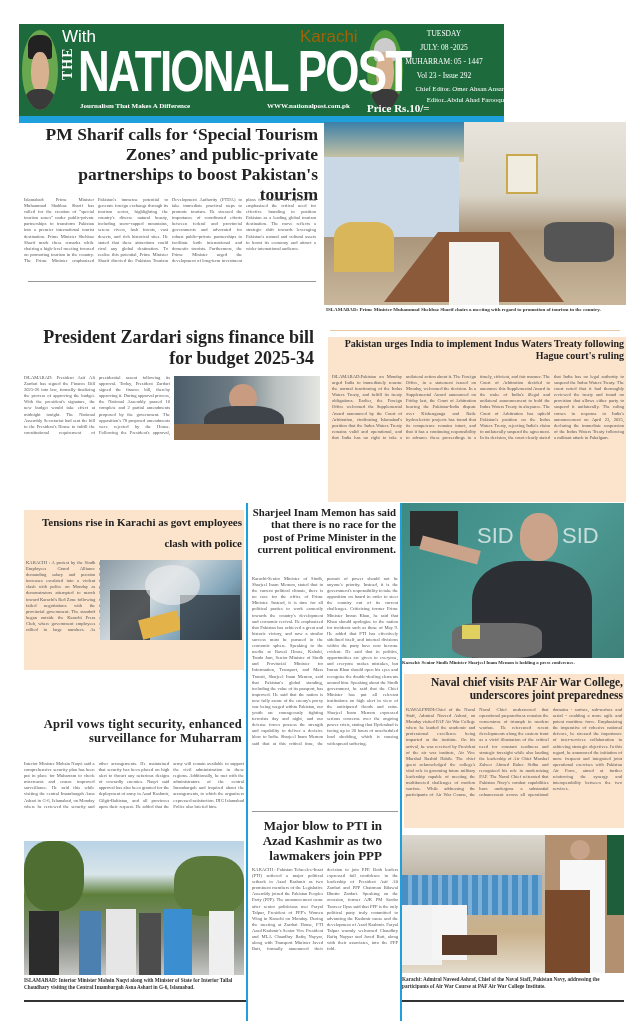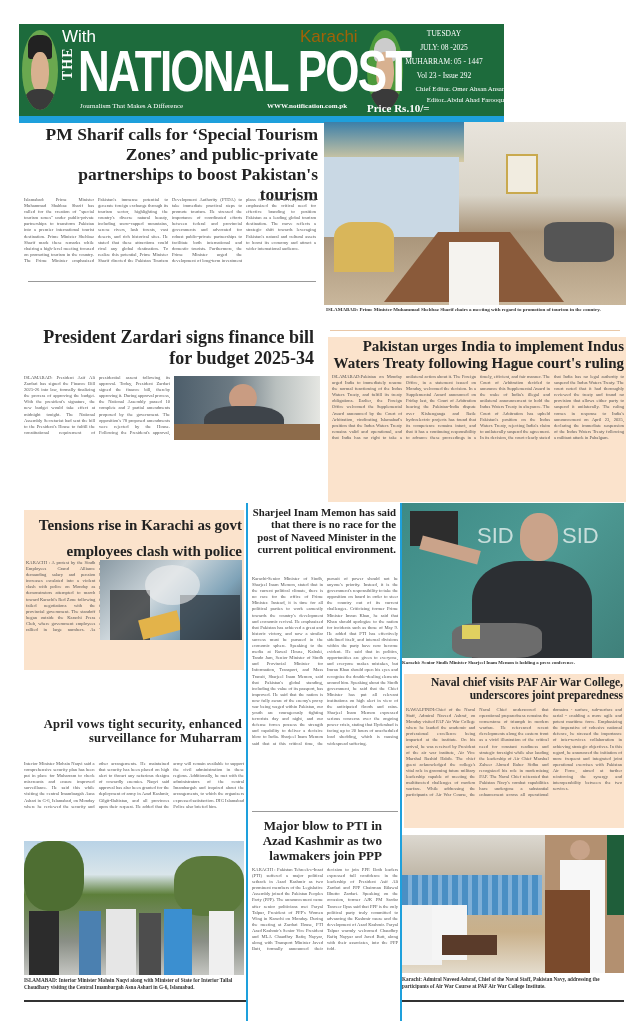--- a/index.html
+++ b/index.html
@@ -9,21 +9,21 @@
 #masthead{left:19px;top:24px;width:485px;height:92px;background:#1d6b3c;overflow:hidden}
 .portrait{position:absolute;border-radius:50%;overflow:hidden}
 .portrait .face{position:absolute;left:25%;top:28%;width:50%;height:50%;border-radius:45%;background:#d8b190}
 .portrait .hat{position:absolute;left:18%;top:6%;width:64%;height:30%;background:#222;border-radius:40% 40% 10% 10%}
 .portrait .suit{position:absolute;left:5%;top:74%;width:90%;height:40%;background:#3a3a3a;border-radius:40% 40% 0 0}
 .portrait .hair{position:absolute;left:20%;top:10%;width:60%;height:30%;background:#ccc;border-radius:50% 50% 20% 20%}
 #daily{left:62px;top:27px;font-family:"Liberation Sans",sans-serif;color:#fff;font-size:17px}
 #karachi{left:300px;top:27px;font-family:"Liberation Sans",sans-serif;color:#a16207;font-size:17px}
 #the{left:60px;top:80px;color:#fff;font-weight:bold;font-size:14px;transform:rotate(-90deg);transform-origin:left top;letter-spacing:1px}
 #title{left:78px;top:40px;color:#fff;font-family:"Liberation Sans",sans-serif;font-weight:bold;font-size:50px;line-height:54px;letter-spacing:-2px;transform:scaleX(0.88) scaleY(1.15);transform-origin:left top;white-space:nowrap}
-#tagline{left:80px;top:102px;color:#fff;font-size:7px;font-weight:normal}
+#tagline{left:80px;top:102px;color:#fff;font-size:7px;font-weight:bold}
 #website{left:267px;top:102px;color:#fff;font-size:7px;font-weight:bold}
 #price{left:367px;top:102px;color:#fff;font-size:11px;font-weight:bold}
 #meta{left:382px;top:27px;width:124px;color:#fff;text-align:center;font-size:7.5px;line-height:14px}
 #meta .editor{font-size:6.8px;line-height:11px;text-align:right}
 #blueband{left:19px;top:116px;width:485px;height:7px;background:#1ea0dc}
 
 .hl{font-family:"Liberation Serif",serif;font-weight:bold;text-align:right;color:#222;line-height:1.15}
 .body{font-size:4.6px;line-height:6.1px;color:#555;text-align:justify;column-gap:4px;overflow:hidden}
 .cap{font-size:5px;font-weight:bold;line-height:6.5px;color:#333}
 .photo{position:absolute;overflow:hidden}
@@ -43,21 +43,21 @@
     <div class="hair"></div>
       <div class="face"></div>
       <div class="suit"></div>
   </div>
 </div>
 <div id="daily" class="abs">With</div>
 <div id="karachi" class="abs">Karachi</div>
 <div id="the" class="abs">THE</div>
 <div id="title" class="abs">NATIONAL POST</div>
 <div id="tagline" class="abs">Journalism That Makes A Difference</div>
-<div id="website" class="abs">WWW.notification.com.pk</div>
+<div id="website" class="abs">WWW.nationalpost.com.pk</div>
 <div id="price" class="abs">Price Rs.10/=</div>
 <div id="meta" class="abs">
   <div>TUESDAY</div>
   <div>JULY: 08 -2025</div>
   <div>MUHARRAM: 05 - 1447</div>
   <div>Vol 23 - Issue 292</div>
   <div class="editor">Chief Editor. Omer Ahsan Ansari</div>
   <div class="editor">Editor..Abdul Ahad Farooqui</div>
 </div>
 <div id="blueband" class="abs"></div>
@@ -80,35 +80,35 @@
 
 <div class="abs hl" style="left:34px;top:327px;width:280px;font-size:18px;">President Zardari signs finance bill for budget 2025-34</div>
 <div class="abs body" style="left:24px;top:375px;width:296px;height:128px;column-count:4;">ISLAMABAD: President Asif Ali Zardari has signed the Finance Bill 2025-26 into law, formally finalizing the process of approving the budget. With the president's signature, the new budget would take effect at midnight tonight. The National Assembly Secretariat had sent the bill to the President's House to fulfill the constitutional requirement of presidential assent following its approval. Today, President Zardari signed the finance bill, thereby approving it. During approval process, the National Assembly passed 10 complete and 2 partial amendments proposed by the government. The opposition's 78 proposed amendments were rejected by the House. Following the President's approval, the Finance Bill 2025-26 would take effect from July 1. After President Asif Ali Zardari's assent, the bill has been sent for gazette notification. It merits mentioning that the National Assembly on June 26 approved the federal budget for the fiscal year 2025-26, amounting to Rs17,573 billion, rejecting all cut motions presented by the Opposition. Passed by a majority vote during the budget session, the Finance Bill 2025 marks a major step in the government's economic planning for the upcoming year. Following the budget approval, the National Assembly session has been adjourned until 11:00am tomorrow (Friday).</div>
 <div class="photo" style="left:174px;top:376px;width:146px;height:64px;background:linear-gradient(90deg,#4d5e6b 0%,#6c7a83 40%,#b9c0bf 70%,#e5e6e2 100%)">
   <div style="position:absolute;left:55px;top:8px;width:28px;height:28px;border-radius:50%;background:#c99c82"></div>
   <div style="position:absolute;left:30px;top:30px;width:80px;height:34px;background:#3e444a;border-radius:40% 40% 0 0"></div>
   <div style="position:absolute;left:0;top:48px;width:146px;height:16px;background:#8d6b4a"></div>
 </div>
 
 <div class="abs peach" style="left:328px;top:337px;width:298px;height:165px;"></div>
-<div class="abs hl" style="left:330px;top:338px;width:294px;font-size:15px;">Pakistan urges India to implement Indus Waters Treaty following Hague court's ruling</div>
+<div class="abs hl" style="left:330px;top:338px;width:294px;font-size:10px;">Pakistan urges India to implement Indus Waters Treaty following Hague court's ruling</div>
 <div class="abs body" style="left:332px;top:374px;width:292px;height:126px;column-count:4;">ISLAMABAD:Pakistan on Monday urged India to immediately resume the normal functioning of the Indus Waters Treaty, and fulfill its treaty obligations. Earlier, the Foreign Office welcomed the Supplemental Award announced by the Court of Arbitration, vindicating Islamabad's position that the Indus Waters Treaty remains valid and operational, and that India has no right to take a unilateral action about it. The Foreign Office, in a statement issued on Monday, welcomed the decision. In a Supplemental Award announced on Friday last, the Court of Arbitration hearing the Pakistan-India dispute over Kishenganga and Ratle hydroelectric projects has found that its competence remains intact, and that it has a continuing responsibility to advance these proceedings in a timely, efficient, and fair manner. The Court of Arbitration decided to announce this Supplemental Award in the wake of India's illegal and unilateral announcement to hold the Indus Waters Treaty in abeyance. The Court of Arbitration has upheld Pakistan's position on the Indus Waters Treaty, rejecting India's claim to unilaterally suspend the agreement. In its decision, the court clearly stated that India has no legal authority to suspend the Indus Waters Treaty. The court noted that it had thoroughly reviewed the treaty and found no provision that allows either party to suspend it unilaterally. The ruling comes in response to India's announcement on April 23, 2025, declaring the immediate suspension of the Indus Waters Treaty following a militant attack in Pahalgam.</div>
 
 <div class="abs peach" style="left:24px;top:510px;width:220px;height:160px;"></div>
-<div class="abs hl" style="left:26px;top:512px;width:216px;font-size:15px;line-height:26px;">Tensions rise in Karachi as govt employees clash with police</div>
+<div class="abs hl" style="left:26px;top:512px;width:216px;font-size:11px;line-height:21px;">Tensions rise in Karachi as govt employees clash with police</div>
 <div class="abs body" style="left:26px;top:560px;width:216px;height:108px;column-count:3;">KARACHI : A protest by the Sindh Employees Grand Alliance demanding salary and pension increases escalated into a violent clash with police on Monday as demonstrators attempted to march toward Karachi's Red Zone following failed negotiations with the provincial government. The standoff began outside the Karachi Press Club, where government employees rallied in large numbers. As protesters moved toward the restricted Red Zone, police used batons, tear gas, and water cannons to disperse them. In response, angry protesters reportedly pelted stones at law enforcement, further intensifying the chaos. Chanting slogans against the provincial authorities, protesters broke through barricades and staged a sit-in near the Red Zone, prompting another round of tear gas shelling. This affected bystanders, several of whom experienced breathing issues. A female police officer also collapsed and was shifted to a hospital for treatment. To contain the movement, police erected roadblocks on major arteries including I.I. Chundrigar Road, resulting in severe traffic congestion across surrounding areas. Earlier, access routes to the Press Club were sealed off, disrupting the movement of journalists and commuters alike.</div>
 <div class="photo" style="left:100px;top:560px;width:142px;height:80px;background:linear-gradient(135deg,#8a9aa4 0%,#cfd8dd 40%,#7fa3b8 70%,#3d4a55 100%)">
   <div style="position:absolute;left:10px;top:30px;width:40px;height:50px;background:#222;opacity:.7"></div>
   <div style="position:absolute;left:40px;top:55px;width:40px;height:20px;background:#e3b34a;transform:rotate(-15deg)"></div>
   <div style="position:absolute;left:80px;top:35px;width:60px;height:45px;background:#2f3942;opacity:.8"></div>
   <div style="position:absolute;left:45px;top:5px;width:55px;height:40px;background:#f0f0f0;opacity:.6;border-radius:50%"></div>
 </div>
 
 <div class="abs" style="left:246px;top:503px;width:156px;height:518px;border-left:2px solid #1ea0dc;border-right:2px solid #1ea0dc;"></div>
-<div class="abs hl" style="left:252px;top:506px;width:144px;font-size:10.8px;">Sharjeel Inam Memon has said that there is no race for the post of Naveed Minister in the current political environment.</div>
+<div class="abs hl" style="left:252px;top:506px;width:144px;font-size:10.8px;">Sharjeel Inam Memon has said that there is no race for the post of Prime Minister in the current political environment.</div>
 <div class="abs body" style="left:252px;top:576px;width:146px;height:190px;column-count:2;">Karachi-Senior Minister of Sindh, Sharjeel Inam Memon, stated that in the current political climate, there is no race for the office of Prime Minister. Instead, it is time for all political parties to work earnestly towards the country's development and economic revival. He emphasized that Pakistan has achieved a great and historic victory, and now a similar success must be pursued in the economic sphere. Speaking to the media at Rawal House, Kalraki, Tando Jam, Senior Minister of Sindh and Provincial Minister for Information, Transport, and Mass Transit, Sharjeel Inam Memon, said that Pakistan's global standing, including the value of its passport, has improved. He said that the nation is now fully aware of the enemy's proxy war being waged within Pakistan, our youth are courageously fighting terrorists day and night, and our defense forces possess the strength and capability to deliver a decisive blow to India. Sharjeel Inam Memon said that at this critical time, the pursuit of power should not be anyone's priority. Instead, it is the government's responsibility to take the opposition on board in order to steer the country out of its current challenges. Criticizing former Prime Minister Imran Khan, he said that Khan should apologize to the nation for incidents such as those of May 9. He added that PTI has effectively sidelined itself, and internal divisions within the party have now become evident. He said that in politics, opportunities are given to everyone, and everyone makes mistakes, but Imran Khan should open his eyes and recognize the double-dealing elements around him. Speaking about the Sindh government, he said that the Chief Minister has put all relevant institutions on high alert in view of the anticipated floods and rains. Sharjeel Inam Memon expressed serious concerns over the ongoing power crisis, stating that Hyderabad is facing up to 20 hours of unscheduled load shedding, which is causing widespread suffering.</div>
 
 <div class="rule" style="left:252px;top:811px;width:146px;"></div>
 <div class="abs hl" style="left:236px;top:819px;width:146px;font-size:13px;">Major blow to PTI in Azad Kashmir as two lawmakers join PPP</div>
 <div class="abs body" style="left:252px;top:867px;width:146px;height:150px;column-count:2;">KARACHI : Pakistan Tehreek-e-Insaf (PTI) suffered a major political setback in Azad Kashmir as two prominent members of the Legislative Assembly joined the Pakistan Peoples Party (PPP). The announcement came after senior politicians met Faryal Talpur, President of PPP's Women Wing in Karachi on Monday. During the meeting at Zardari House, PTI Azad Kashmir's Senior Vice President and MLA Chaudhry Rafiq Nayyar, along with Transport Minister Javed Butt, formally announced their decision to join PPP. Both leaders expressed full confidence in the leadership of President Asif Ali Zardari and PPP Chairman Bilawal Bhutto Zardari. Speaking on the occasion, former AJK PM Sardar Tanveer Ilyas said that PPP is the only political party truly committed to advancing the Kashmir cause and the development of Azad Kashmir. Faryal Talpur warmly welcomed Chaudhry Rafiq Nayyar and Javed Butt, along with their associates, into the PPP fold.</div>
 
 <div class="photo" style="left:402px;top:503px;width:222px;height:155px;background:linear-gradient(135deg,#3d8a85 0%,#4e9b95 50%,#3f807a 100%)">
   <div style="position:absolute;left:8px;top:8px;width:48px;height:35px;background:#2d2d2d"></div>
   <div style="position:absolute;left:75px;top:20px;color:#e6f0ee;font-family:'Liberation Sans',sans-serif;font-size:22px;opacity:.8">SID</div>
   <div style="position:absolute;left:160px;top:20px;color:#e6f0ee;font-family:'Liberation Sans',sans-serif;font-size:22px;opacity:.8">SID</div>

